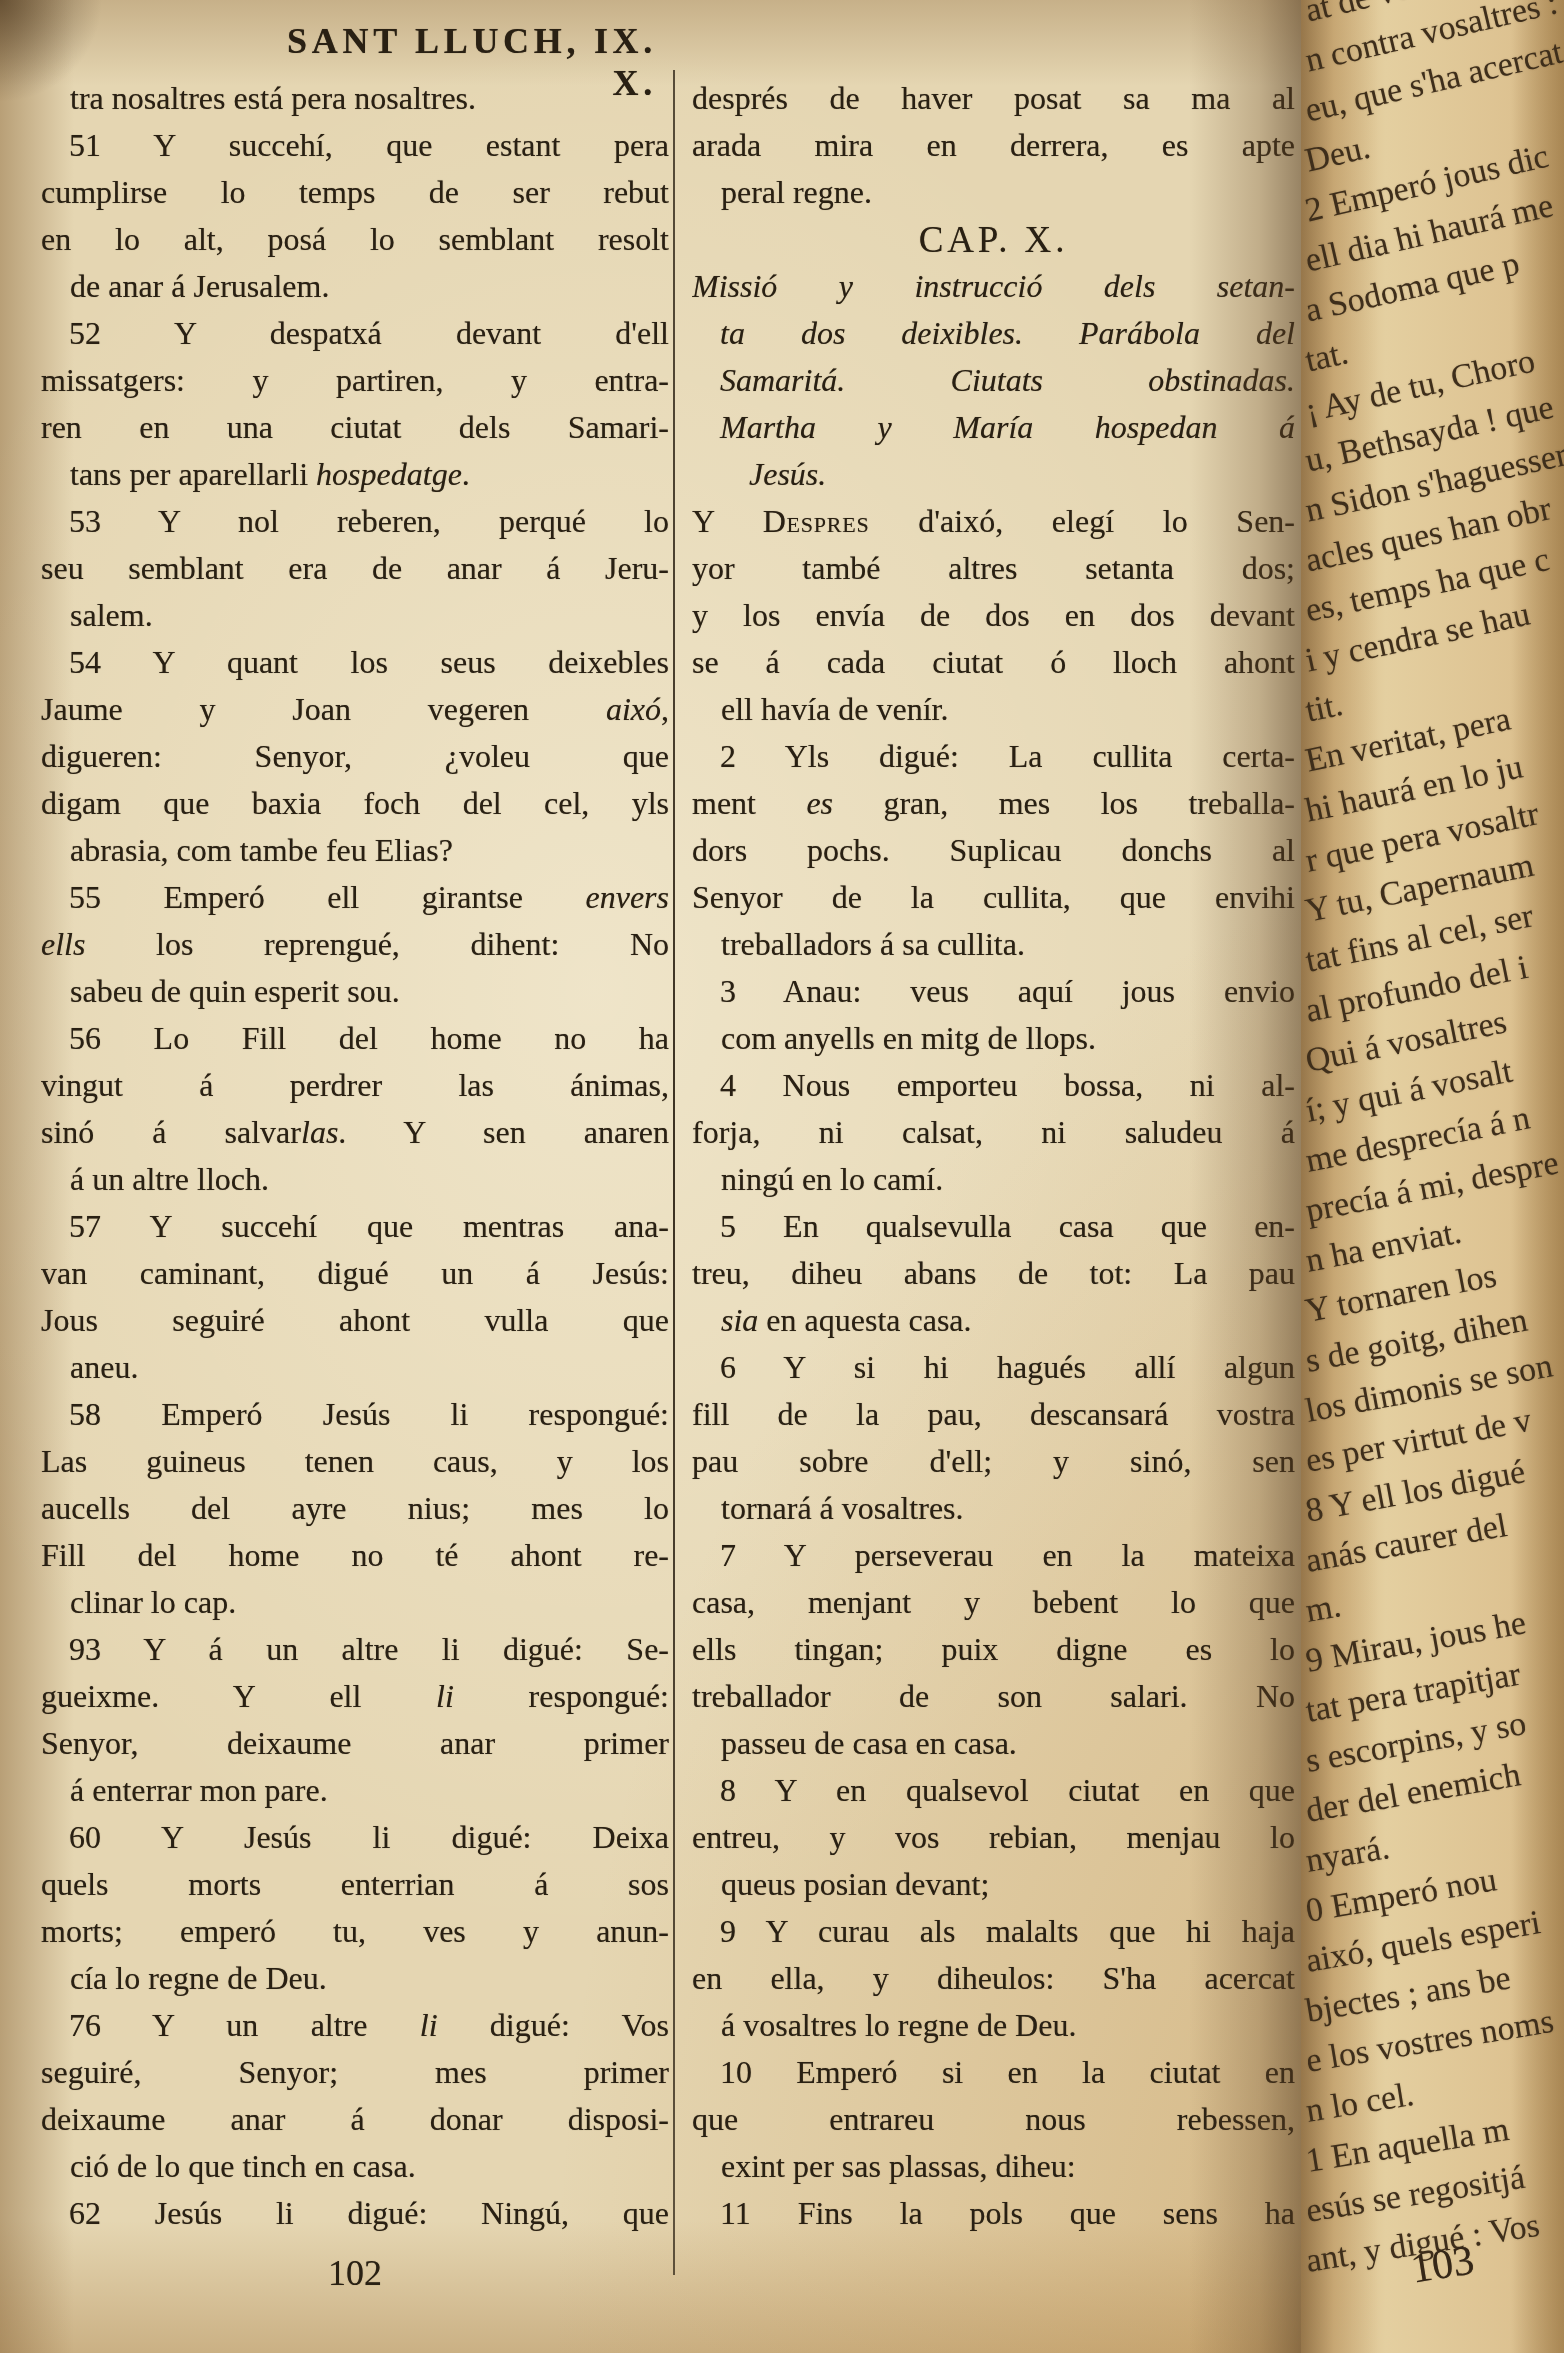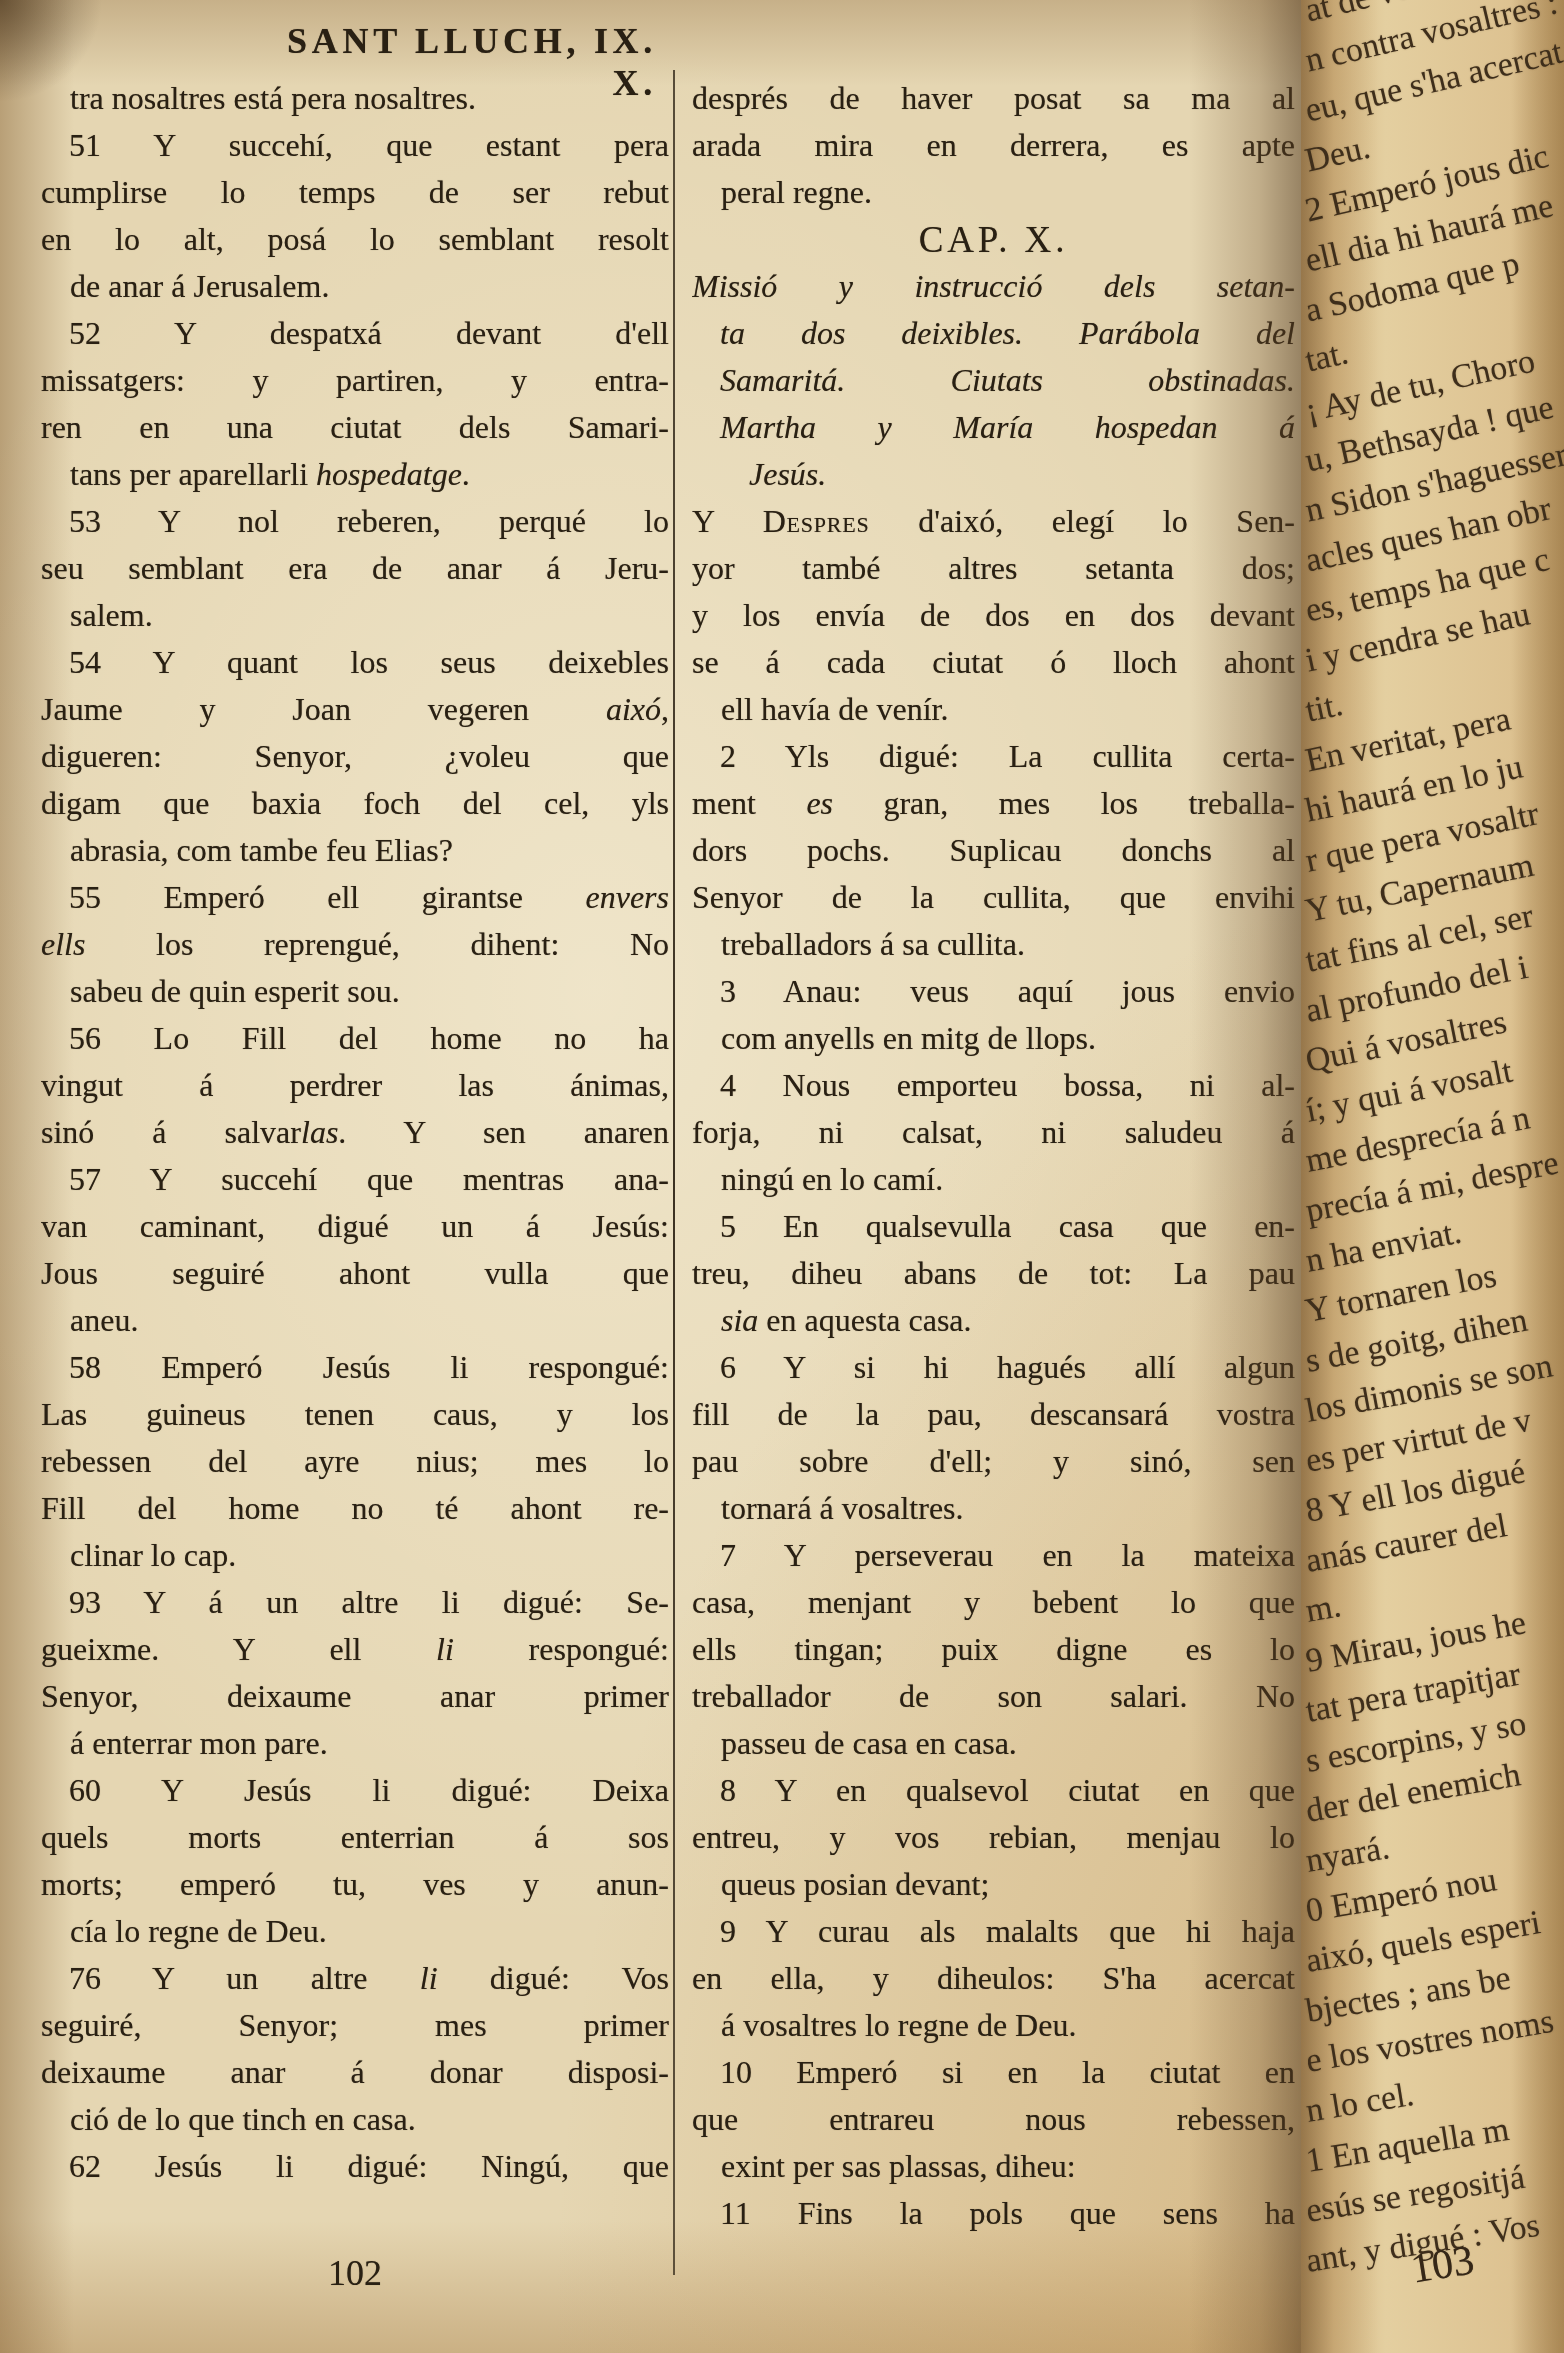--- a/index.html
+++ b/index.html
@@ -102,27 +102,28 @@
       <div class="line"><span>Jaume y Joan vegeren </span><span class="it">aixó</span><span>,</span></div>
       <div class="line"><span>digueren: Senyor, ¿voleu que</span></div>
       <div class="line"><span>digam que baxia foch del cel, yls</span></div>
       <div class="line end"><span>abrasia, com tambe feu Elias?</span></div>
       <div class="line indent"><span>55 Emperó ell girantse </span><span class="it">envers</span></div>
       <div class="line"><span class="it">ells</span><span> los reprengué, dihent: No</span></div>
       <div class="line end"><span>sabeu de quin esperit sou.</span></div>
       <div class="line indent"><span>56 Lo Fill del home no ha</span></div>
       <div class="line"><span>vingut á perdrer las ánimas,</span></div>
       <div class="line"><span>sinó á salvar</span><span class="it">las</span><span>. Y sen anaren</span></div>
+      <div class="line end"><span>á un altre lloch.</span></div>
       <div class="line indent"><span>57 Y succehí que mentras ana-</span></div>
       <div class="line"><span>van caminant, digué un á Jesús:</span></div>
       <div class="line"><span>Jous seguiré ahont vulla que</span></div>
       <div class="line end"><span>aneu.</span></div>
       <div class="line indent"><span>58 Emperó Jesús li respongué:</span></div>
       <div class="line"><span>Las guineus tenen caus, y los</span></div>
-      <div class="line"><span>rebessen del ayre nius; mes lo</span></div>
+      <div class="line"><span>aucells del ayre nius; mes lo</span></div>
       <div class="line"><span>Fill del home no té ahont re-</span></div>
       <div class="line end"><span>clinar lo cap.</span></div>
       <div class="line indent"><span>93 Y á un altre li digué: Se-</span></div>
       <div class="line"><span>gueixme. Y ell </span><span class="it">li</span><span> respongué:</span></div>
       <div class="line"><span>Senyor, deixaume anar primer</span></div>
       <div class="line end"><span>á enterrar mon pare.</span></div>
       <div class="line indent"><span>60 Y Jesús li digué: Deixa</span></div>
       <div class="line"><span>quels morts enterrian á sos</span></div>
       <div class="line"><span>morts; emperó tu, ves y anun-</span></div>
       <div class="line end"><span>cía lo regne de Deu.</span></div>

